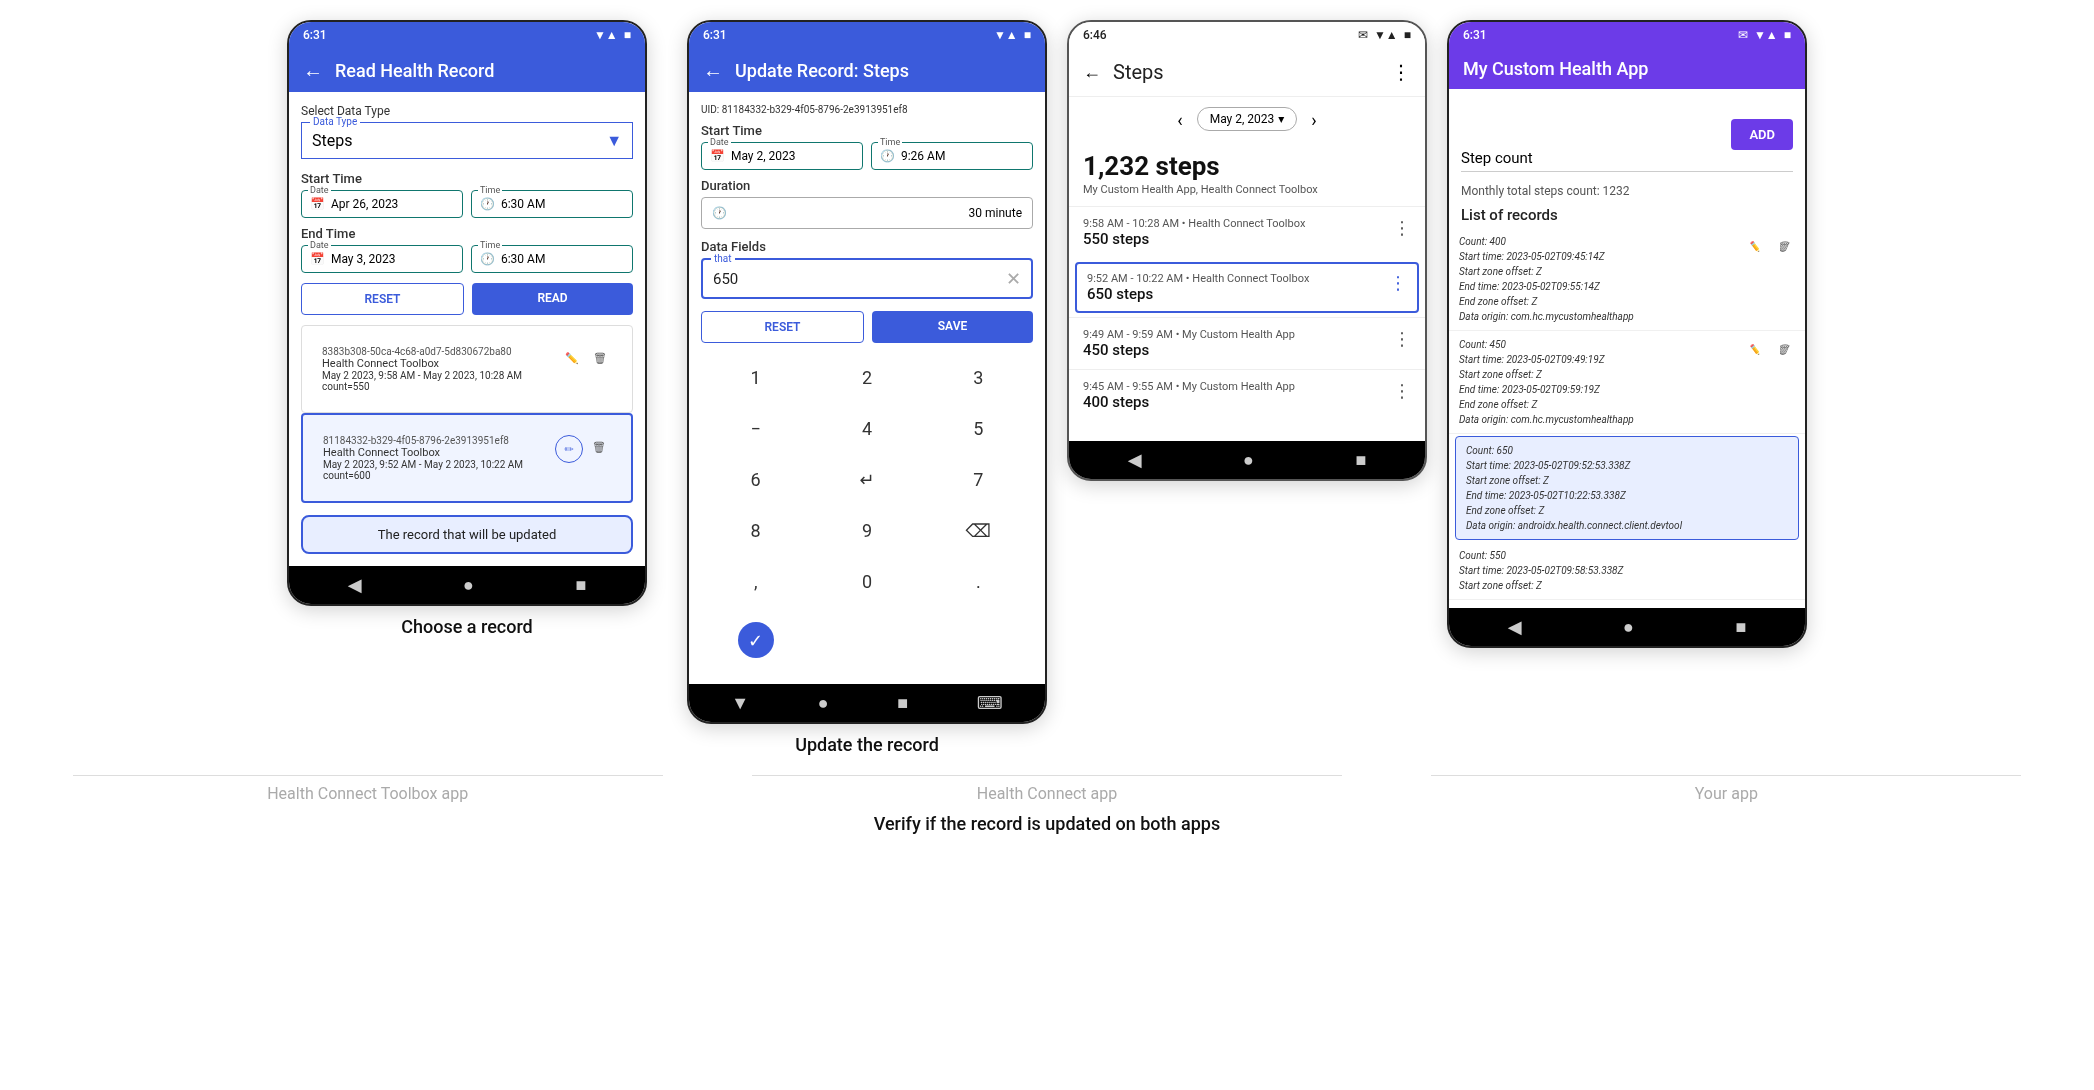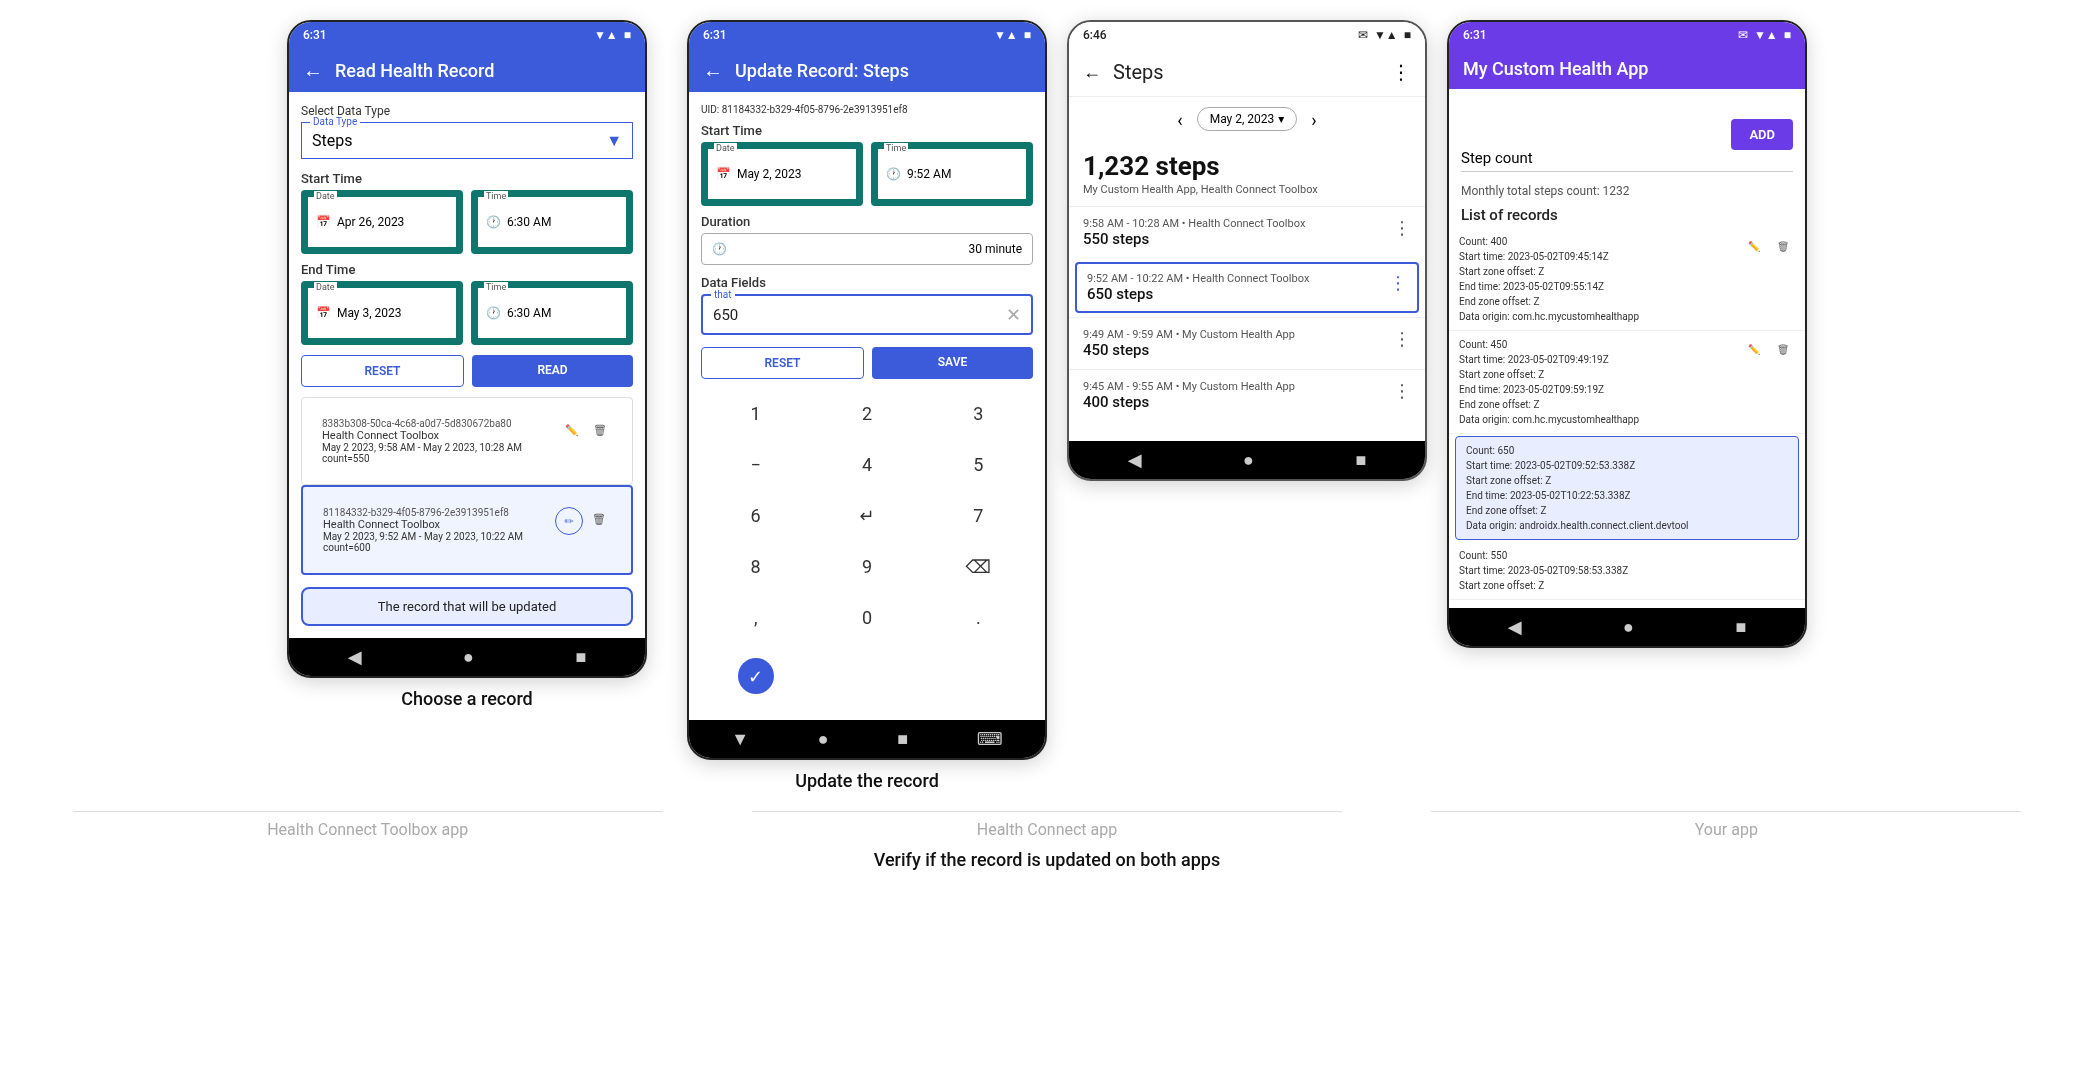--- a/index.html
+++ b/index.html
@@ -97,23 +97,23 @@
       font-weight: 500;
     }
 
     .datetime-row {
       display: flex;
       gap: 8px;
       margin-bottom: 8px;
     }
 
     .date-field, .time-field {
-      border: 7px solid #0f766e;
-      border-radius: 4px;
-      padding: 18px 8px;
+      border: 1px solid #0f766e;
+      border-radius: 4px;
+      padding: 6px 8px;
       display: flex;
       align-items: center;
       gap: 6px;
       font-size: 12px;
       flex: 1;
       position: relative;
     }
 
     .field-label {
       font-size: 9px;
@@ -377,20 +377,21 @@
 
     .record-card {
       background: #fff;
       padding: 6px 10px;
       font-size: 10px;
       color: #333;
       border-bottom: 1px solid #f0f0f0;
       display: flex;
       justify-content: space-between;
       align-items: flex-start;
+      font-style: italic;
     }
 
     .record-card.highlighted {
       background: #e8eeff;
       border: 1.5px solid #3b5bdb;
       border-radius: 4px;
       margin: 2px 6px;
     }
 
     .record-card-text { flex: 1; line-height: 1.5; }
@@ -608,21 +609,21 @@
         <div class="section-title">Start Time</div>
         <div class="datetime-row">
           <div class="date-field">
             <span class="field-label">Date</span>
             <span>📅</span>
             <span>May 2, 2023</span>
           </div>
           <div class="time-field">
             <span class="field-label">Time</span>
             <span>🕐</span>
-            <span>9:52 AM</span>
+            <span>9:26 AM</span>
           </div>
         </div>
 
         <div class="section-title">Duration</div>
         <div class="dur-field">
           <span>🕐</span>
           <span>30 minute</span>
         </div>
 
         <div class="section-title">Data Fields</div>

